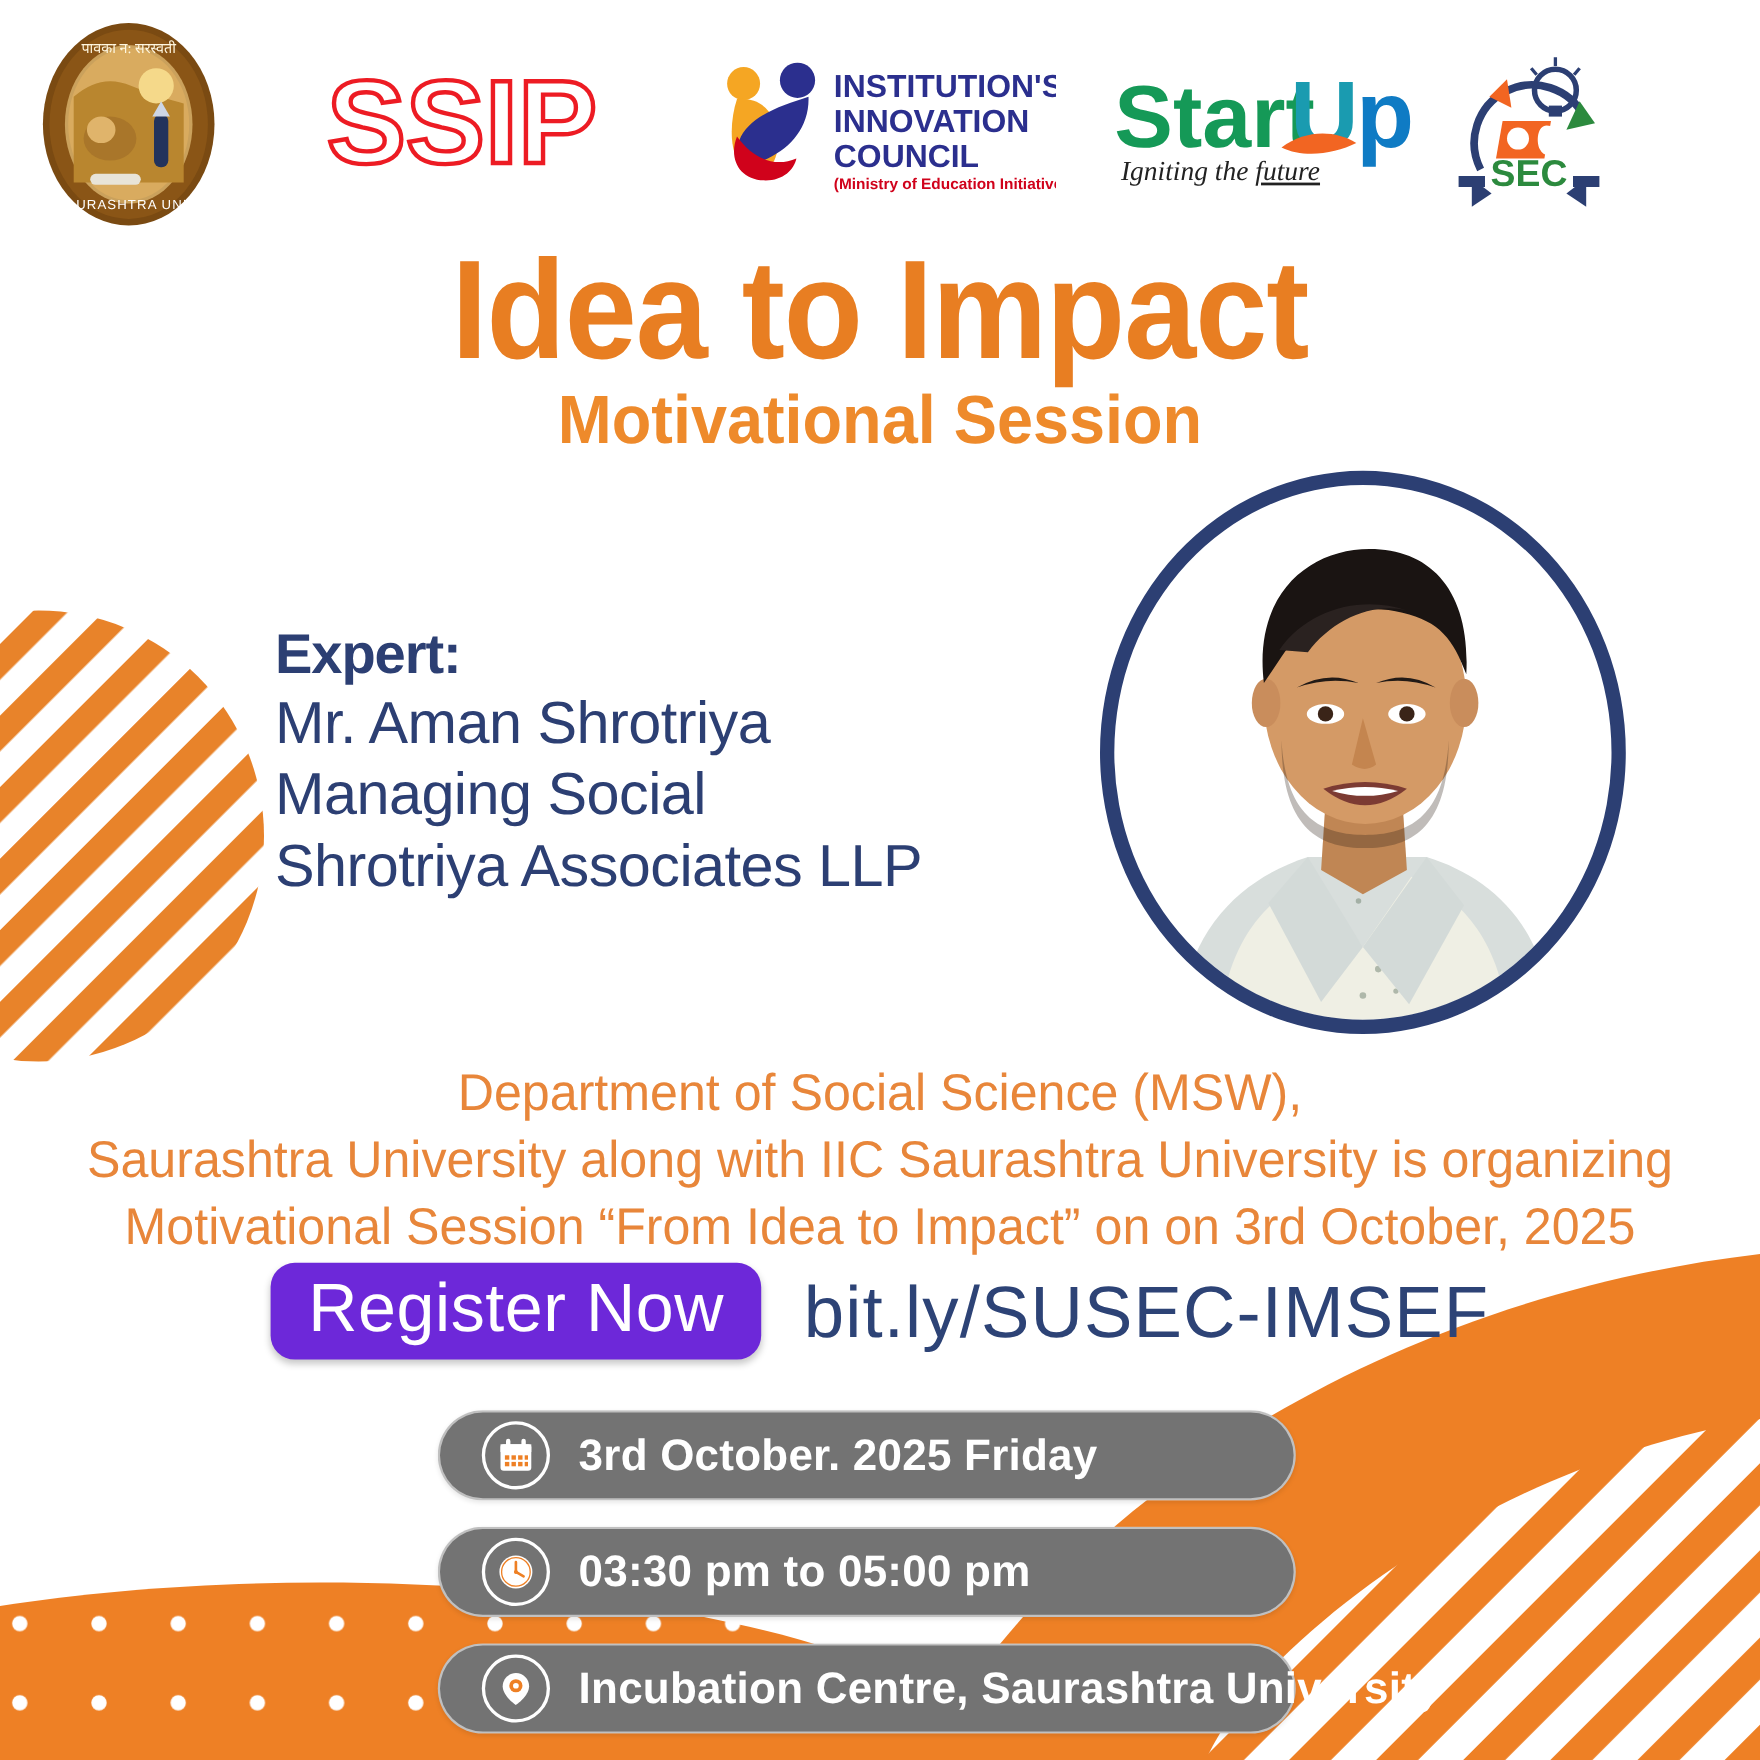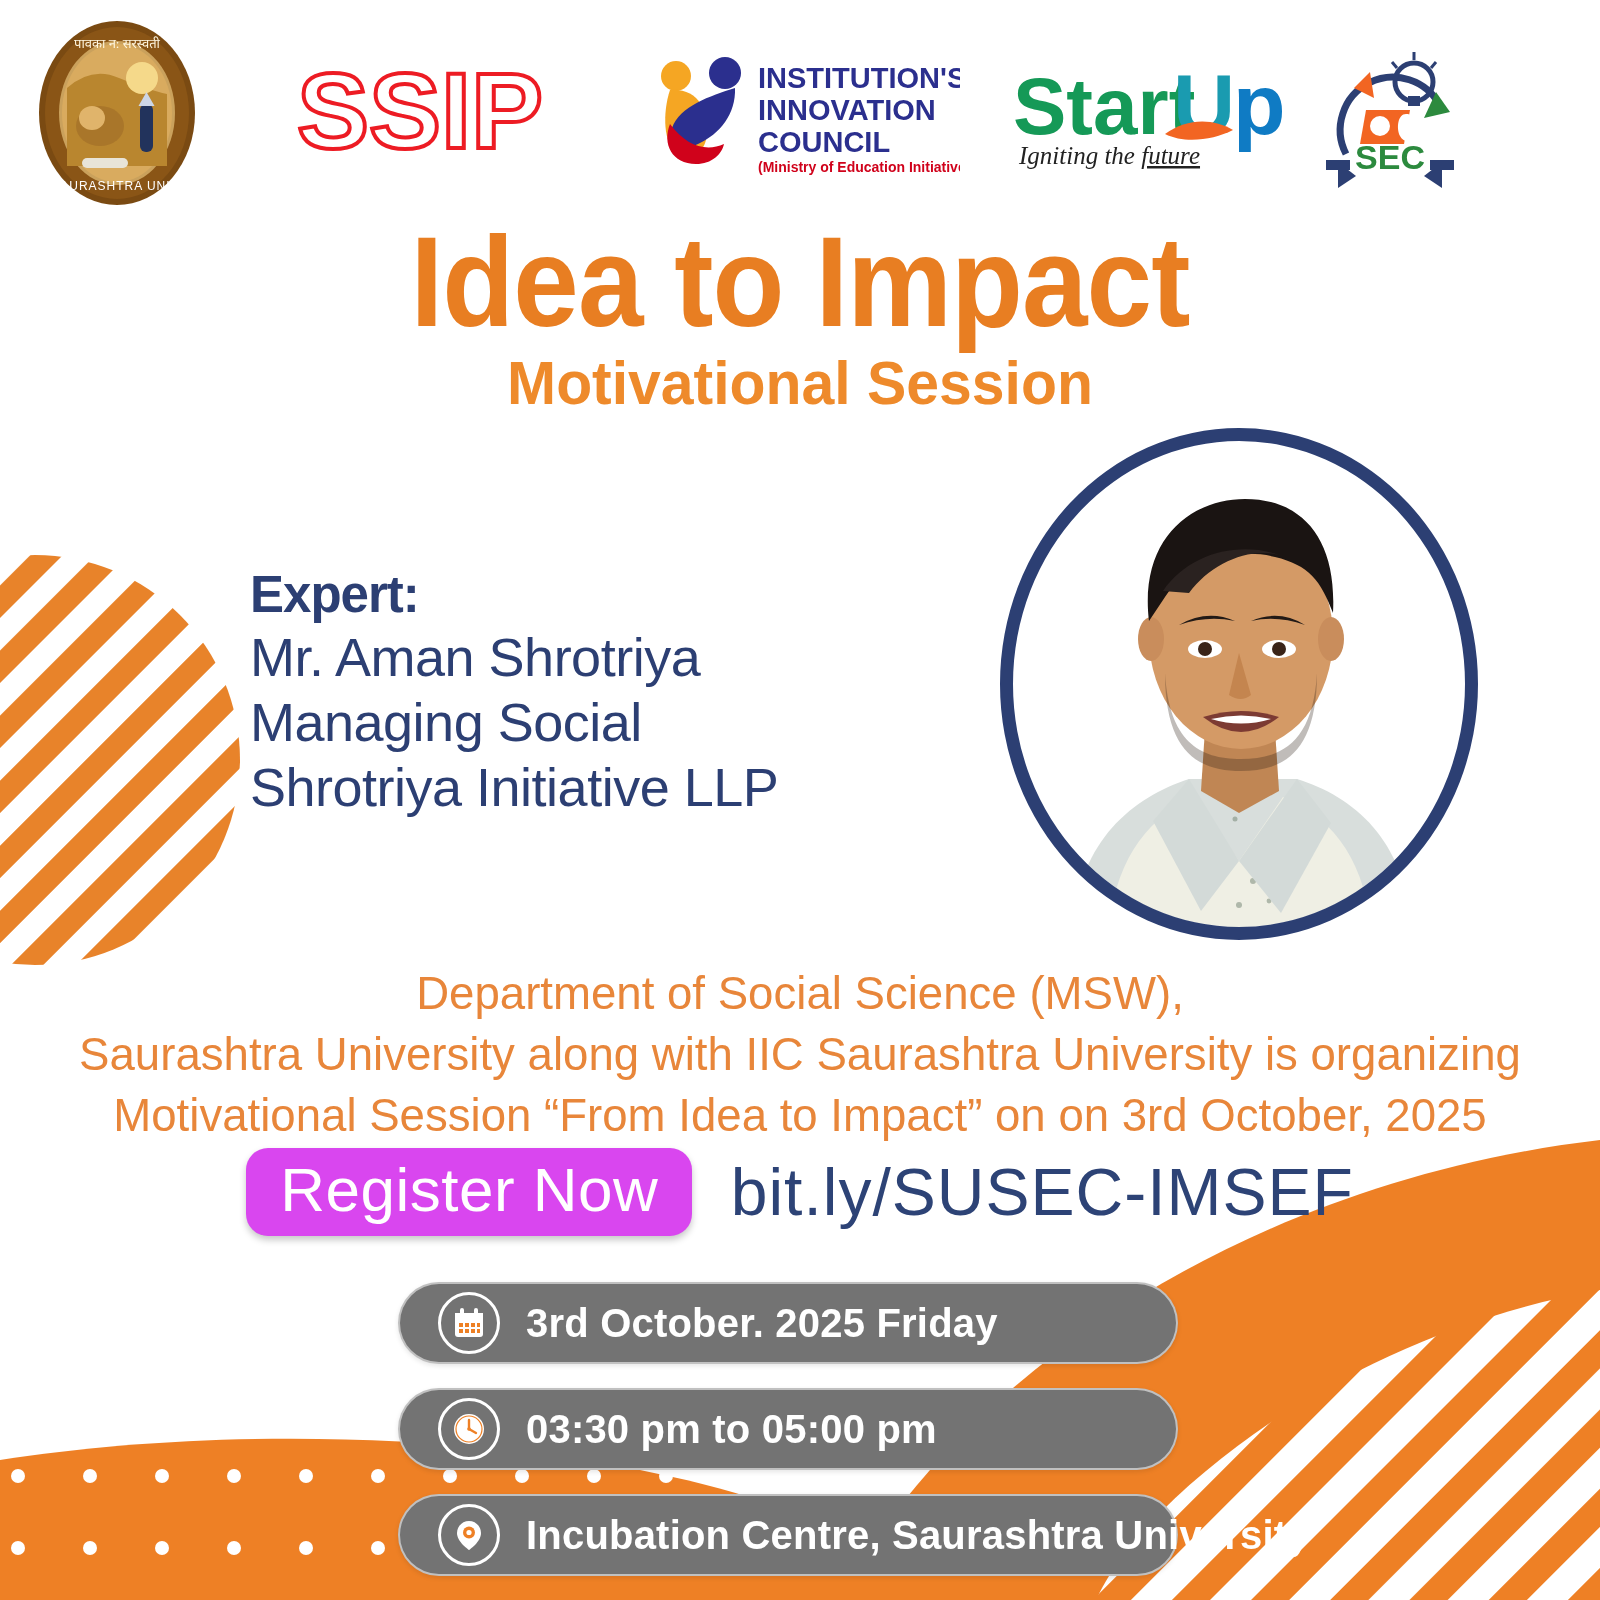--- a/index.html
+++ b/index.html
@@ -78,21 +78,21 @@
     font-family:"Liberation Sans Narrow","Liberation Sans",sans-serif;
     font-size:47px;line-height:1.30;color:#E8863A;font-weight:400;
     transform:scaleX(0.97);
   }
 
   
   .reg-row{position:absolute;left:0;top:1148px;width:1600px;text-align:center;
            white-space:nowrap;}
   .reg-btn{
     display:inline-block;vertical-align:middle;
-    background:#d946ef;color:#fff;
+    background:#6d28d9;color:#fff;
     border-radius:22px;
     padding:11px 34px 15px 34px;
     font-family:"Liberation Sans Narrow","Liberation Sans",sans-serif;
     font-size:62px;line-height:1.0;font-weight:400;
     letter-spacing:0.5px;
     box-shadow:0 4px 7px rgba(0,0,0,0.22);
   }
   .reg-link{
     display:inline-block;vertical-align:middle;
     margin-left:34px;color:#2D4376;
@@ -256,21 +256,21 @@
     </div>
   </div>
 
   <div class="title">Idea to Impact</div>
   <div class="subtitle">Motivational Session</div>
 
   <div class="expert">
     <div class="expert-label">Expert:</div>
     <div class="expert-line">Mr. Aman Shrotriya</div>
     <div class="expert-line">Managing Social</div>
-    <div class="expert-line">Shrotriya Initiative LLP</div>
+    <div class="expert-line">Shrotriya Associates LLP</div>
   </div>
 
   <div class="photo-wrap">
     <div class="photo-clip">
       <svg width="452" height="486" viewBox="0 0 452 486">
         <rect width="452" height="486" fill="#ffffff"></rect>
 
         <path d="M60 486 C66 400 120 356 176 338 L284 338 C342 356 392 400 398 486 Z" fill="#D8DEDC"></path>
         <path d="M96 486 C104 412 140 374 182 356 L226 420 L270 356 C314 374 350 412 358 486 Z" fill="#EFEFE4"></path>
 

